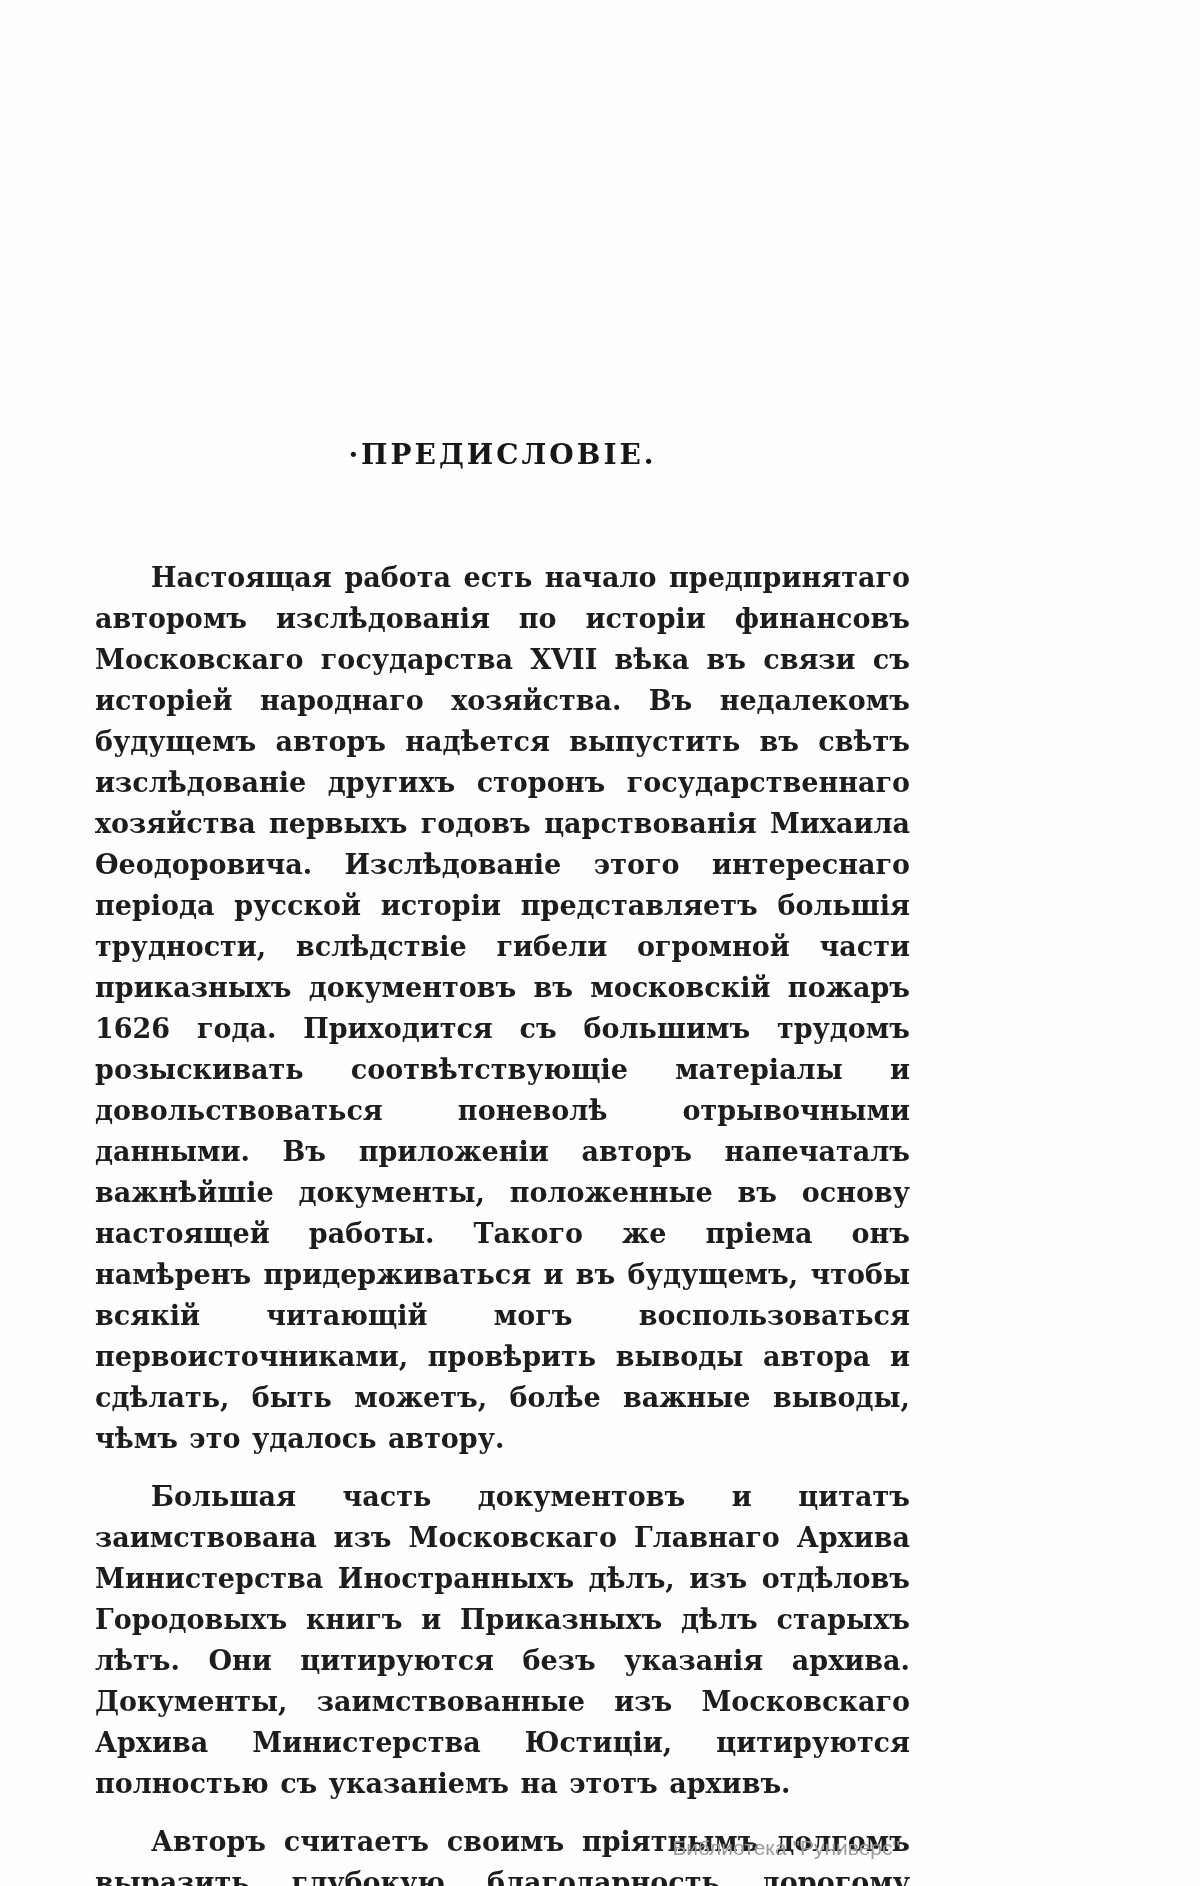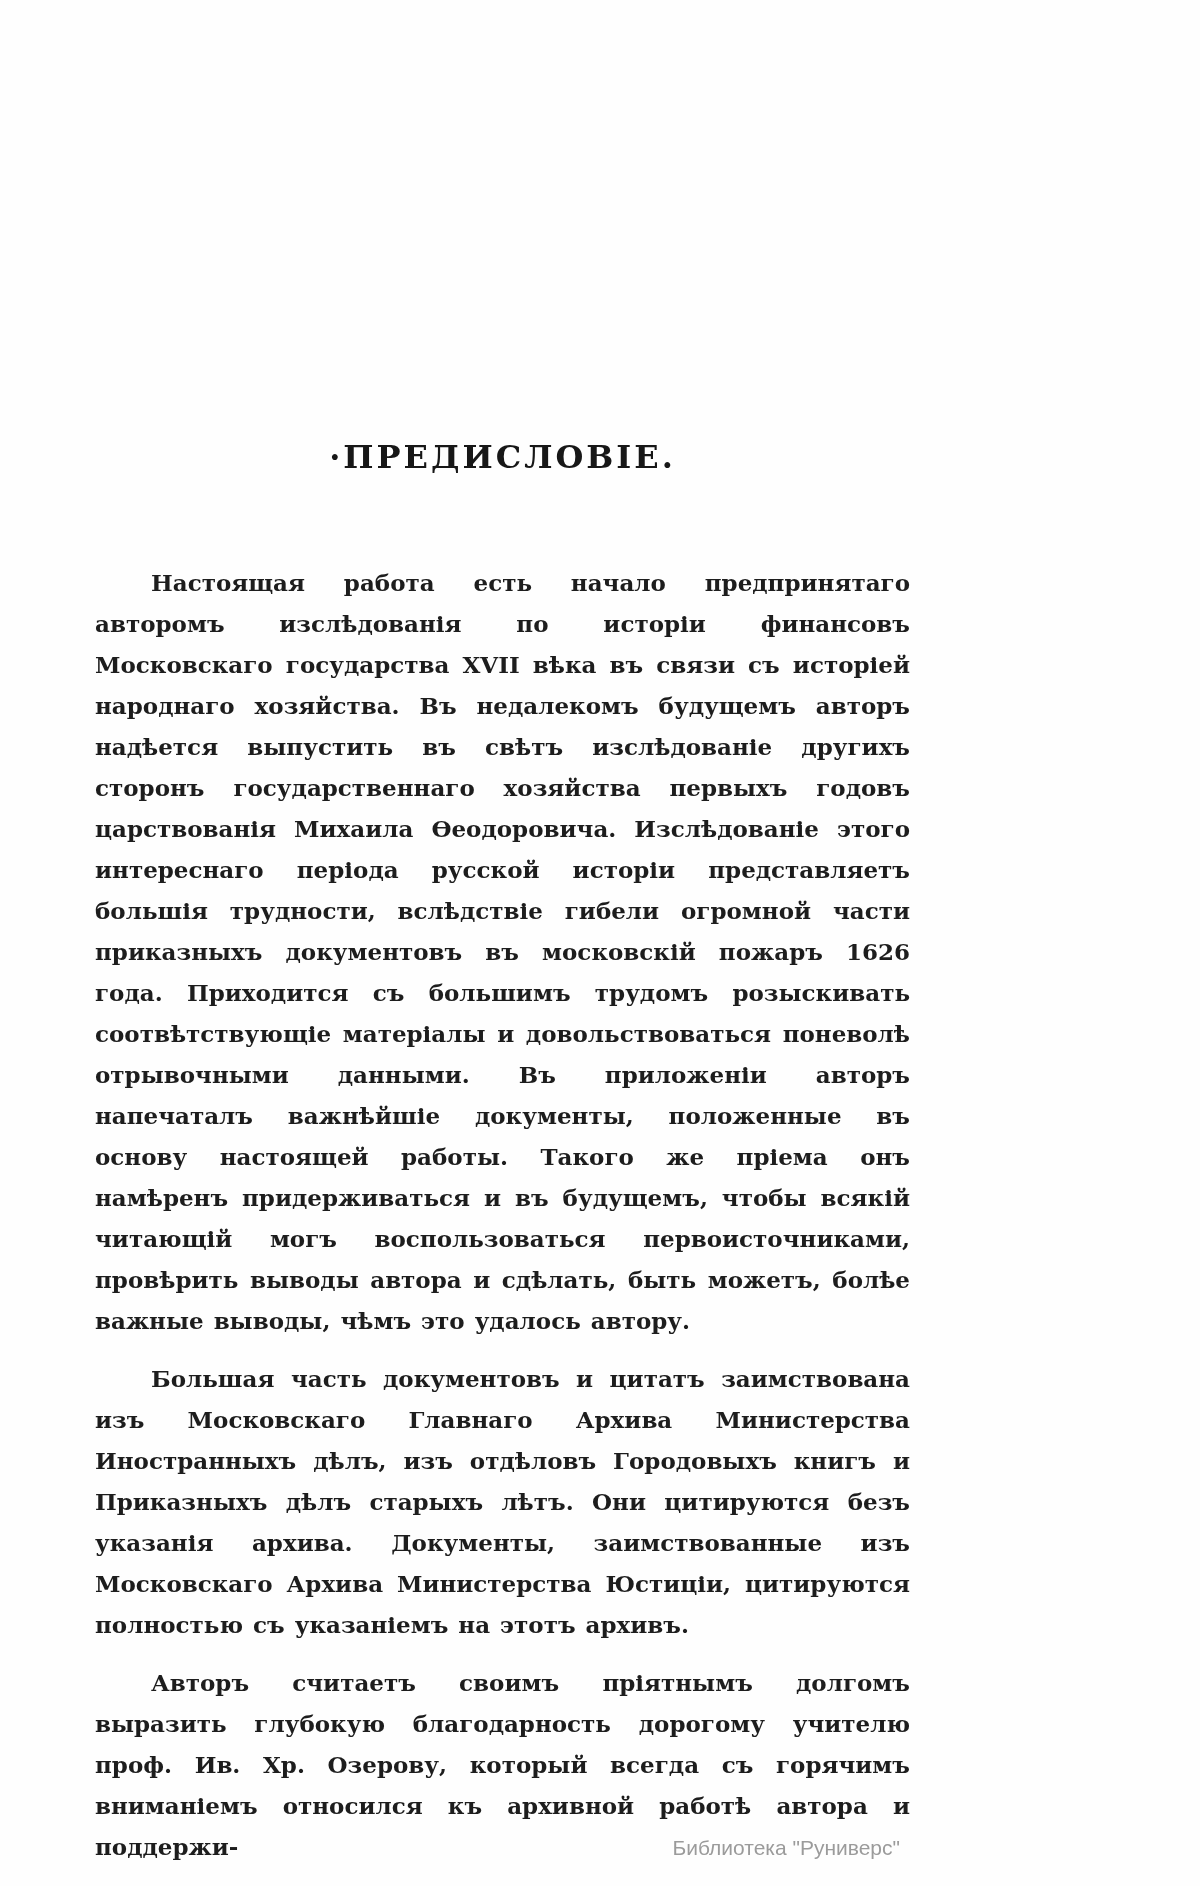--- a/index.html
+++ b/index.html
@@ -18,29 +18,29 @@
   }
   .content {
     position: absolute;
     left: 95px;
     top: 438px;
     width: 815px;
   }
   .title {
     margin: 0 0 86px 0;
     text-align: center;
-    font-size: 32px;
+    font-size: 28px;
     font-weight: 700;
     letter-spacing: 3px;
     color: #171717;
     font-family: "DejaVu Serif", "Liberation Serif", serif;
   }
   .para {
     margin: 0 0 17px 0;
-    font-size: 23px;
+    font-size: 27px;
     line-height: 41px;
     font-weight: 600;
     text-align: justify;
     text-indent: 56px;
     color: #1d1d1d;
     word-spacing: 2px;
   }
   .watermark {
     position: absolute;
     top: 1836px;

